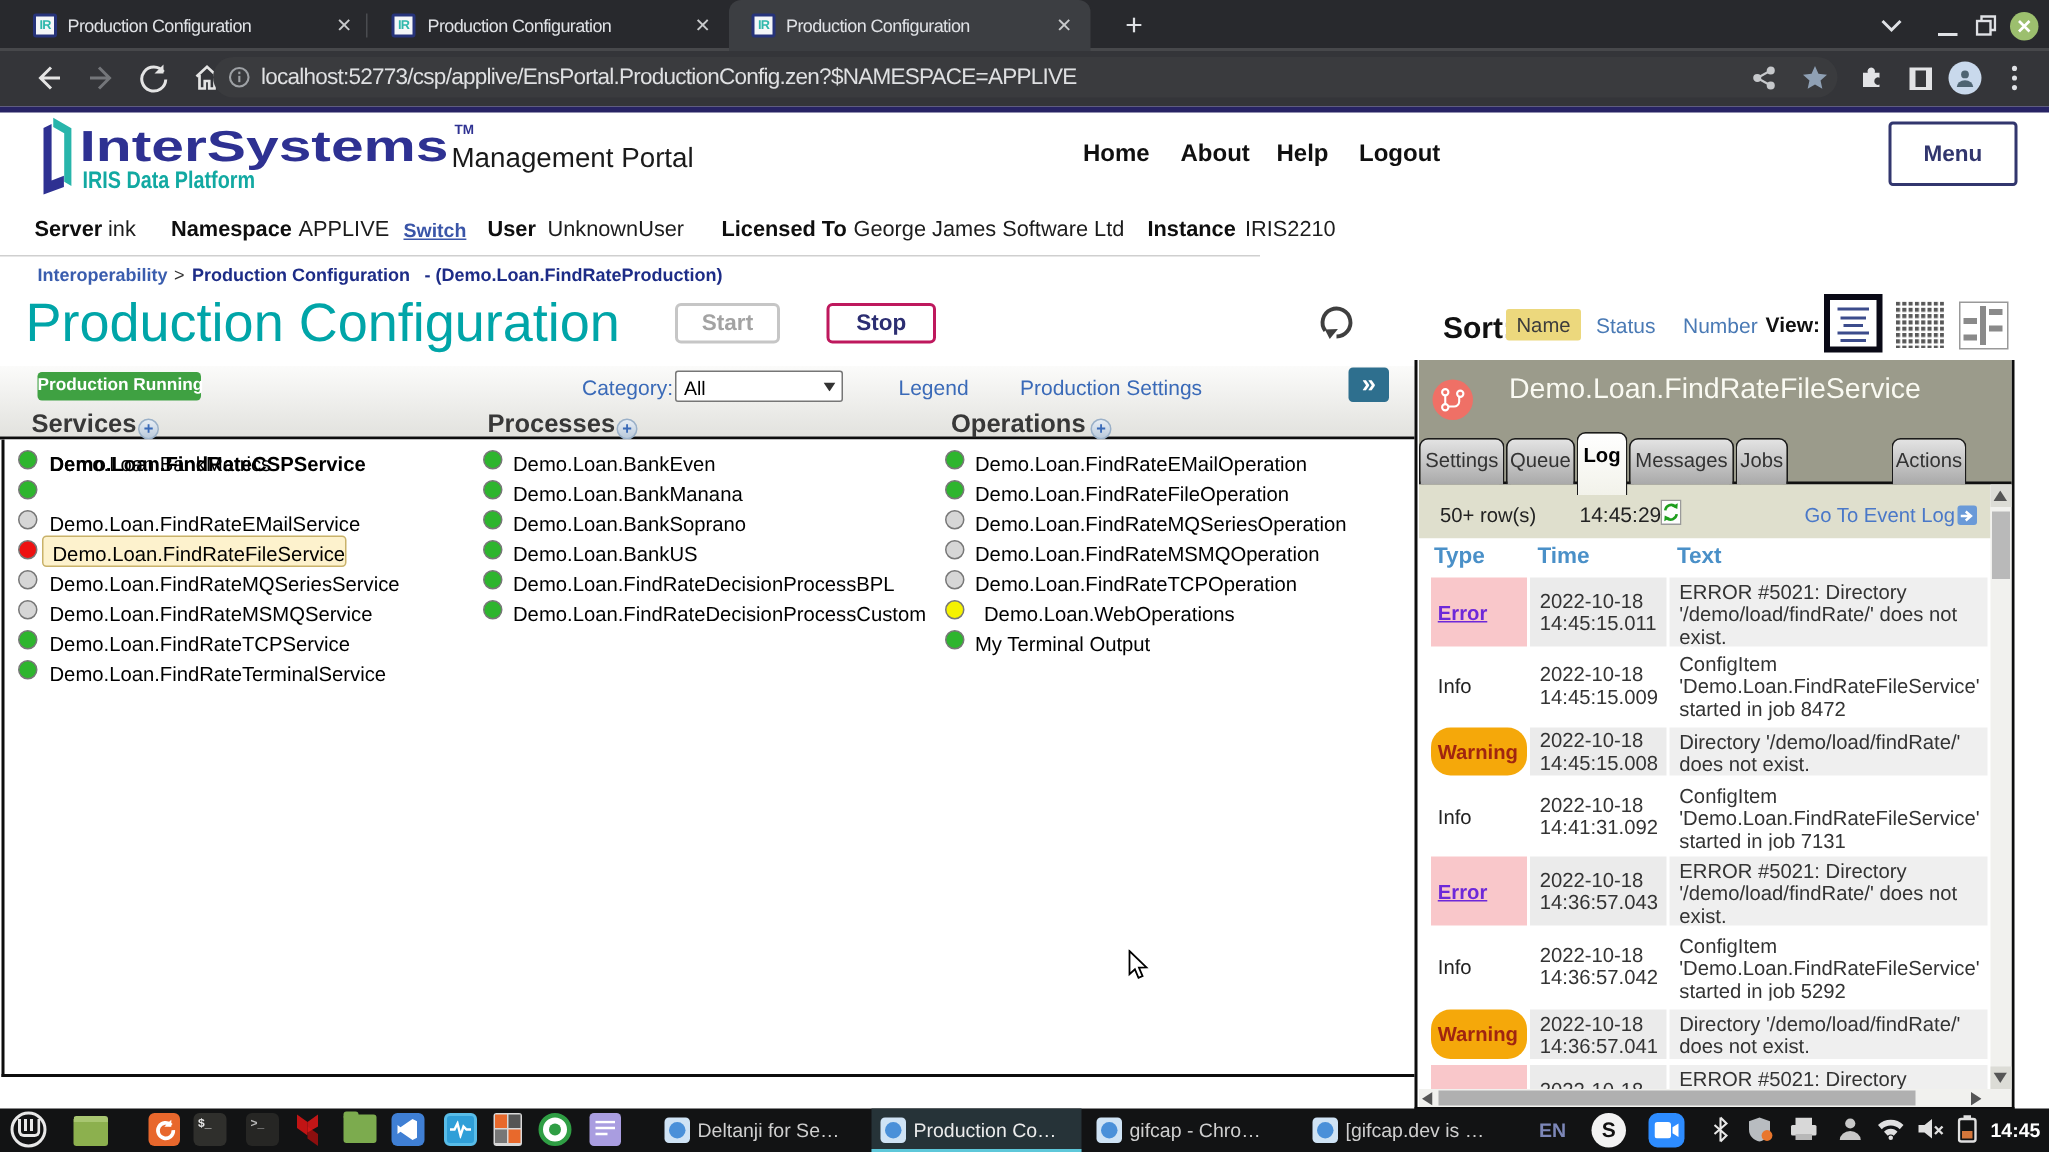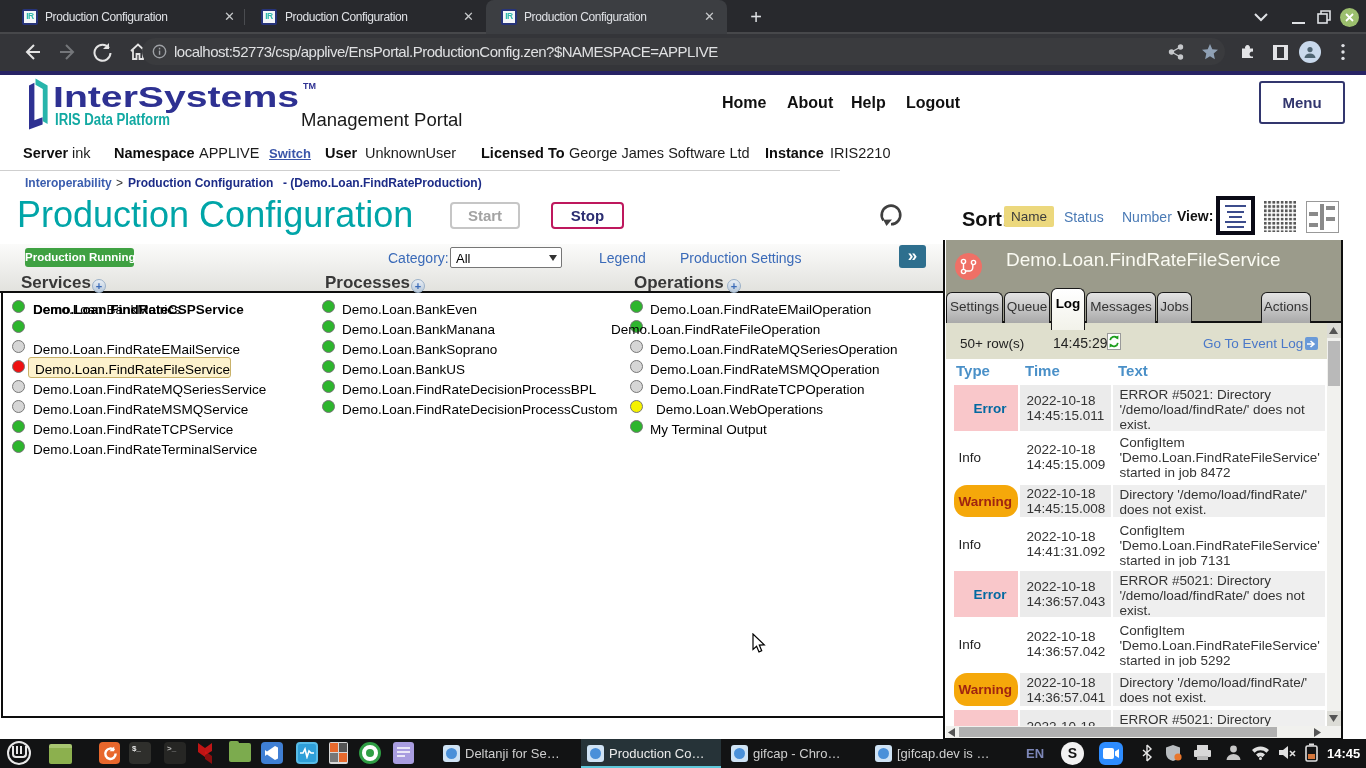--- a/index.html
+++ b/index.html
@@ -13,21 +13,21 @@
   .tabx { position:absolute; top:9px; font-size:13px; color:#c8cacc; }
   .fav { position:absolute; top:9px; width:16px; height:16px; background:#f4f6f8; border:2.5px solid #26337a; border-radius:2px; color:#30b8ac; font-size:8.5px; font-weight:bold; text-align:center; line-height:11px; letter-spacing:-0.5px; }
   .tabsep { position:absolute; top:9px; width:1px; height:16px; background:#4a4c50; }
   #activetab { left:486px; top:0px; width:241px; height:36px; background:#3c3e42; border-radius:8px 8px 0 0; }
   
   #toolbar { left:0; top:34px; width:1366px; height:37px; background:#343539; }
   #urlpill { left:142px; top:38px; width:1083px; height:27px; border-radius:13.5px; background:#3a3b3e; }
   #urltext { left:174px; top:43px; font-size:15px; letter-spacing:-0.5px; color:#dfe0e2; white-space:nowrap; }
   #navyline { left:0; top:71px; width:1366px; height:3.5px; background:#272364; }
   
-  #mgmt { left:301px; top:109px; font-size:18.5px; color:#1a1a1a; }
+  #mgmt { left:301px; top:94px; font-size:18.5px; color:#1a1a1a; }
   .navlink { top:94px; font-size:16px; font-weight:bold; color:#101010; }
   #menubtn { left:1259px; top:81px; width:86px; height:43px; border:2px solid #32366e; border-radius:3px; color:#32366e; font-weight:bold; font-size:15px; text-align:center; line-height:39px; background:#fff; }
   .srv { top:145px; font-size:14.5px; color:#1c1c1c; white-space:nowrap; }
   .srvb { font-weight:bold; color:#0e0e0e; }
   #hdrsep { left:0; top:170px; width:840px; height:1px; background:#cfcfcf; }
   
   .bc { top:176px; font-size:12px; font-weight:bold; }
   
   #bigtitle { left:17px; top:194px; font-size:36px; color:#00a5a8; white-space:nowrap; }
   .actbtn { top:202px; height:27px; border-radius:4px; background:#fff; font-size:15px; font-weight:bold; text-align:center; }
@@ -50,21 +50,21 @@
   .ptab { position:absolute; top:2px; height:31px; background:linear-gradient(#e3e3e3,#a9a9a9); border:1.5px solid #1a1a1a; border-bottom:none; border-radius:6px 6px 0 0; font-size:13.5px; color:#333; text-align:center; }
   #ptablog { background:linear-gradient(#ffffff,#f2f2ea); font-weight:bold; color:#000; top:-2px; height:42px; z-index:5; }
   .lrow { position:absolute; left:8px; width:371px; }
   .cell { position:absolute; top:0; bottom:0; font-size:13.5px; line-height:15px; color:#333; overflow:hidden; }
   .ctype { left:0; width:64px; }
   .ctime { left:66px; width:91px; padding-left:7px; display:flex; flex-direction:column; justify-content:center; }
   .ctext { left:159px; width:212px; padding:2px 0 0 7px; }
   .terr { background:#f9c7ca; } .twarn { background:#f5a80a; } .tinfo { background:#fff; }
   .gtime { background:#ebebeb; } .gtext { background:#efefef; }
   .wtime { background:#fff; } .wtext { background:#fff; }
-  .sevE { font-weight:bold; color:#0369a1; padding-left:20px; display:flex; align-items:center; }
+  .sevE { font-weight:bold; color:#6d28d9; padding-left:5px; display:flex; align-items:center;text-decoration:underline; }
   .sevW { font-weight:bold; color:#a02510; padding-left:5px; display:flex; align-items:center;border-radius:13px; }
   .sevI { color:#222; padding-left:5px; display:flex; align-items:center; }
   
   #taskbar { left:0; top:739px; width:1366px; height:29px; background:#121314; }
   .tico { position:absolute; top:3px; }
   .winbtn { position:absolute; top:739px; height:29px; color:#cfcfcf; font-size:13px; }
   .winbtn .wt { position:absolute; left:28px; top:7px; white-space:nowrap; }
 </style>
 </head>
 <body>
@@ -267,21 +267,21 @@
 <div class="abs dot dg" style="left:322px;top:360px;"></div>
 <div class="abs item" style="left:342px;top:360px;">Demo.Loan.BankUS</div>
 <div class="abs dot dg" style="left:322px;top:380px;"></div>
 <div class="abs item" style="left:342px;top:380px;">Demo.Loan.FindRateDecisionProcessBPL</div>
 <div class="abs dot dg" style="left:322px;top:400px;"></div>
 <div class="abs item" style="left:342px;top:400px;">Demo.Loan.FindRateDecisionProcessCustom</div>
 
 <div class="abs dot dg" style="left:630px;top:300px;"></div>
 <div class="abs item" style="left:650px;top:300px;">Demo.Loan.FindRateEMailOperation</div>
 <div class="abs dot dg" style="left:630px;top:320px;"></div>
-<div class="abs item" style="left:611px;top:320px;">Demo.Loan.FindRateFileOperation</div>
+<div class="abs item" style="left:650px;top:320px;">Demo.Loan.FindRateFileOperation</div>
 <div class="abs dot dgr" style="left:630px;top:340px;"></div>
 <div class="abs item" style="left:650px;top:340px;">Demo.Loan.FindRateMQSeriesOperation</div>
 <div class="abs dot dgr" style="left:630px;top:360px;"></div>
 <div class="abs item" style="left:650px;top:360px;">Demo.Loan.FindRateMSMQOperation</div>
 <div class="abs dot dgr" style="left:630px;top:380px;"></div>
 <div class="abs item" style="left:650px;top:380px;">Demo.Loan.FindRateTCPOperation</div>
 <div class="abs dot dy" style="left:630px;top:400px;"></div>
 <div class="abs item" style="left:656px;top:400px;text-align:right;">Demo.Loan.WebOperations</div>
 <div class="abs dot dg" style="left:630px;top:420px;"></div>
 <div class="abs item" style="left:650px;top:420px;">My Terminal Output</div>

